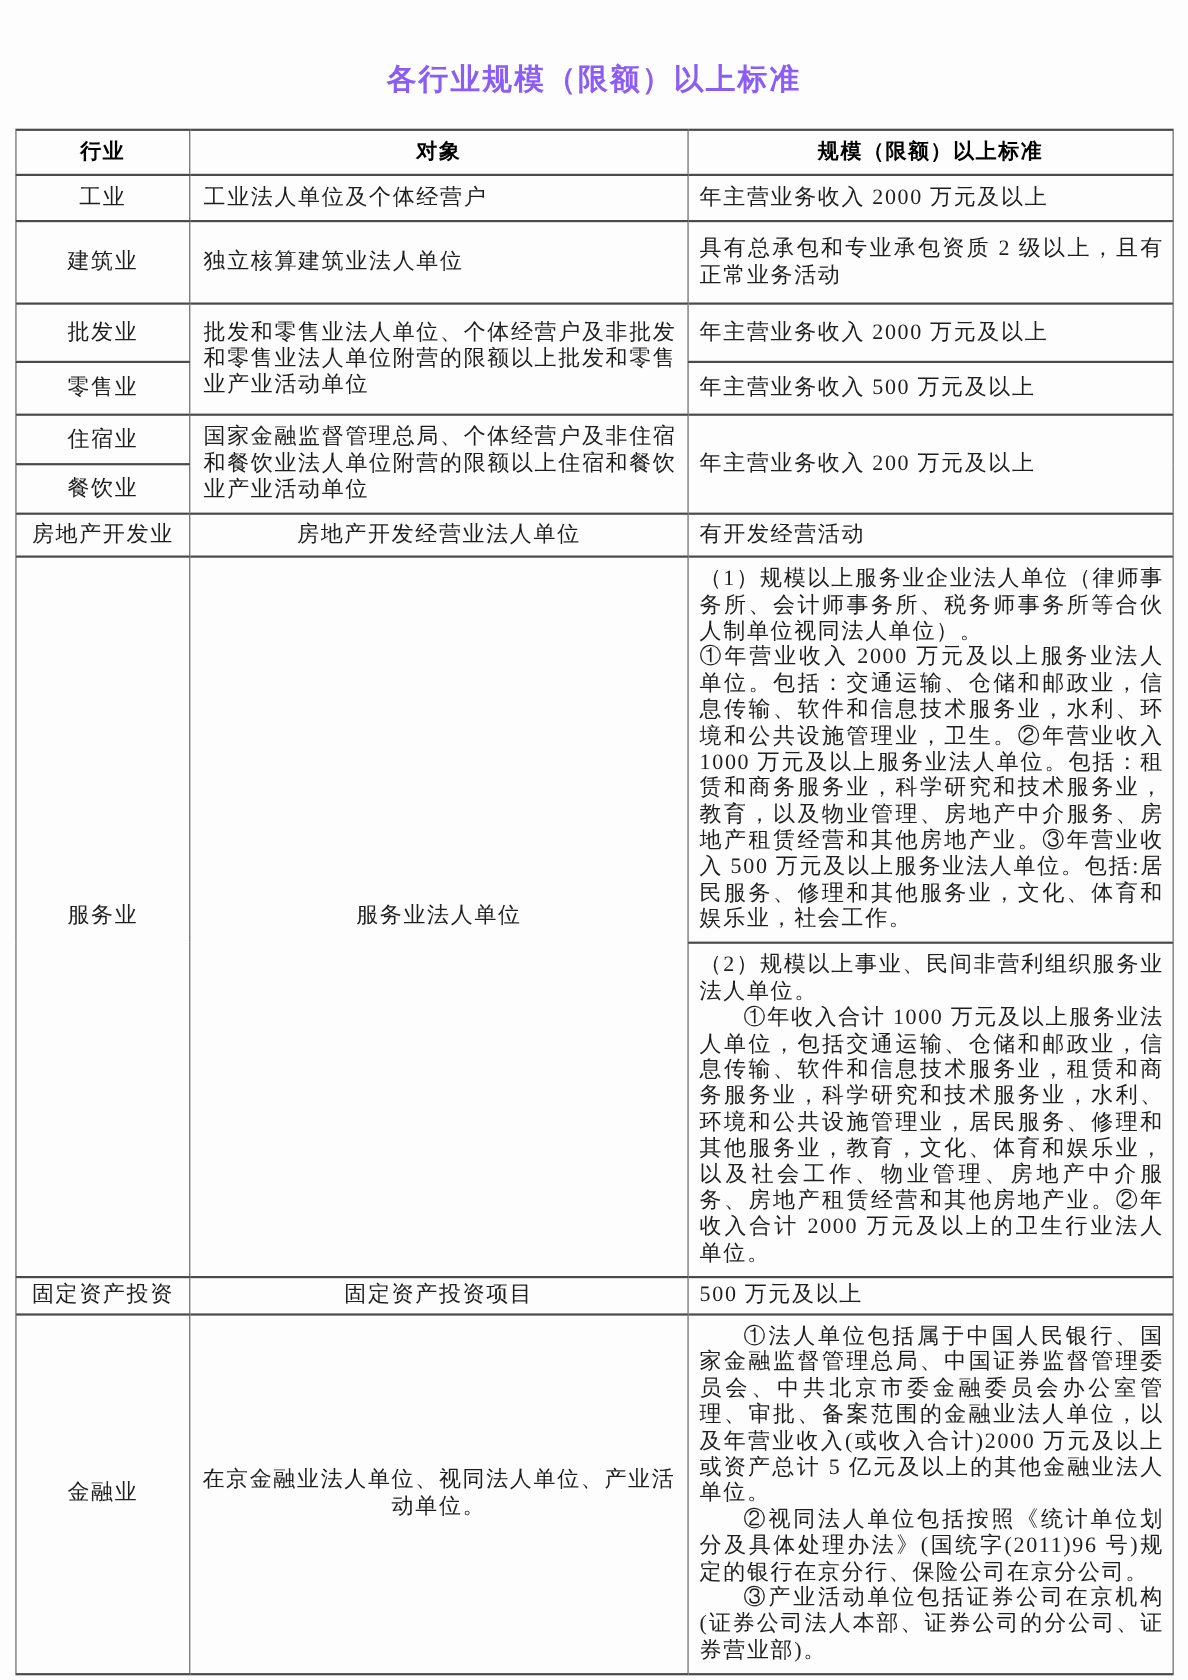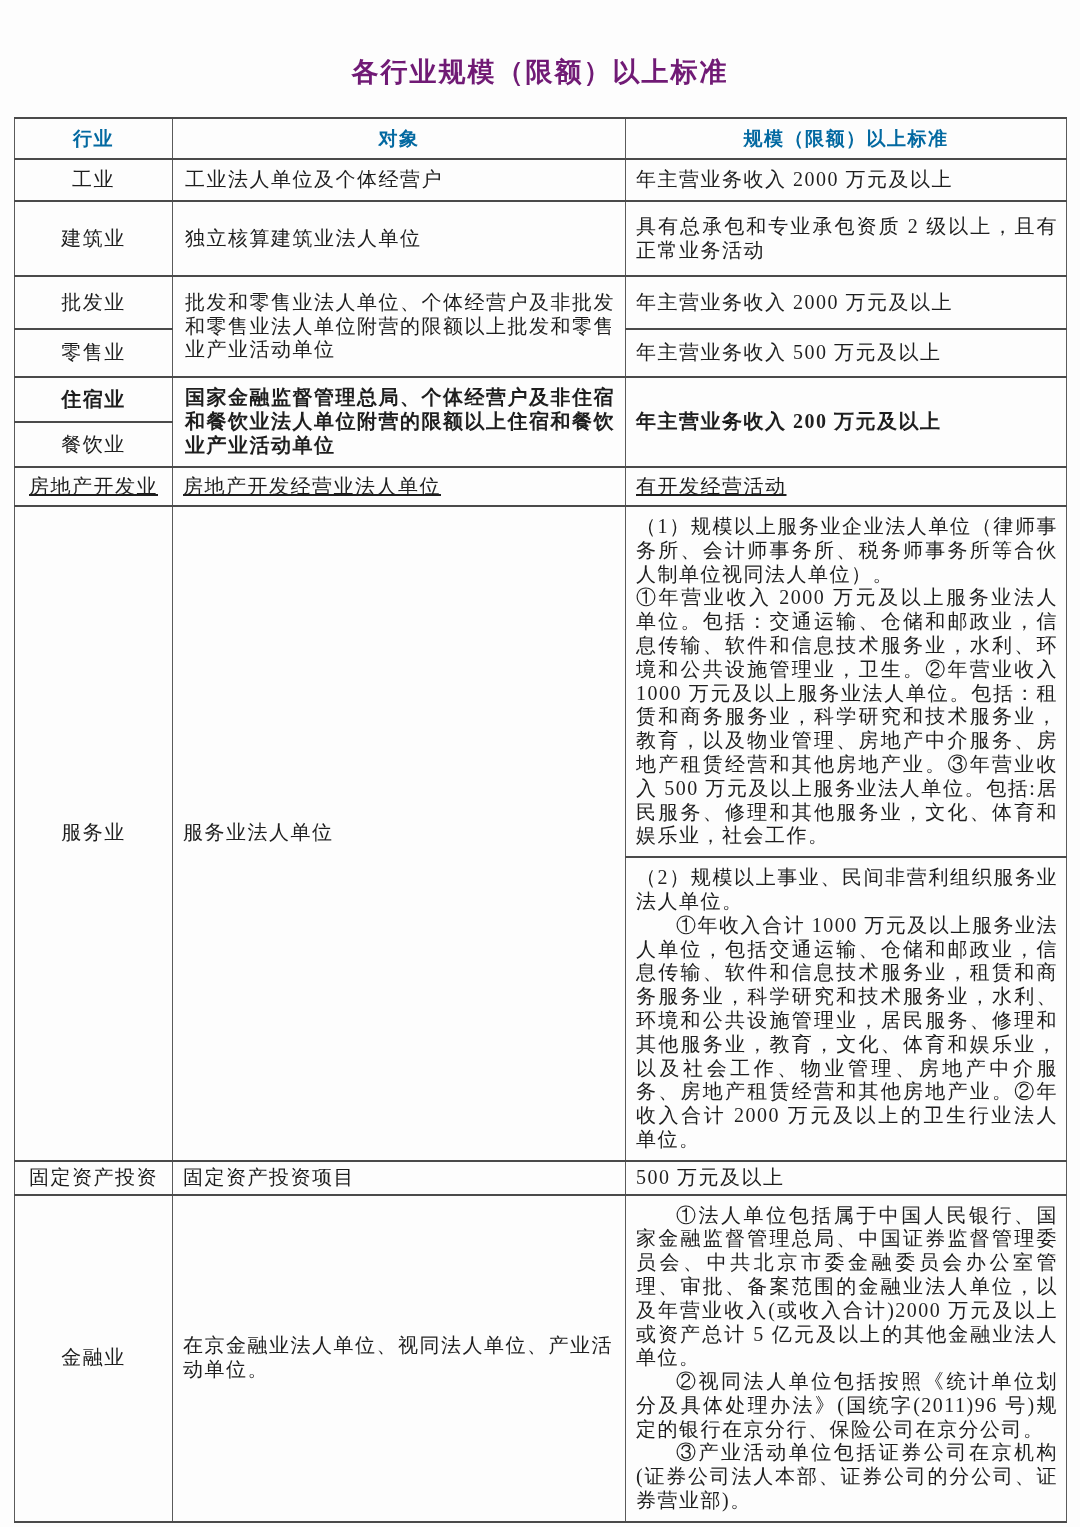--- a/index.html
+++ b/index.html
@@ -10,21 +10,21 @@
     font-family:"Liberation Serif","DejaVu Serif",serif;
     overflow:hidden;
   }
   .title{
     margin:54px 0 0 0;
     text-align:center;
     font-family:"Liberation Sans","DejaVu Sans",sans-serif;
     font-weight:bold;
     font-size:27px;
     letter-spacing:2px;
-    color:#701a75;
+    color:#8b5cf6;
   }
   table.std{
     border-collapse:collapse;
     table-layout:fixed;
     width:1052px;
     margin:27px 14px 0 14px;
     background:transparent;
   }
   table.std td, table.std th{
     border:1px solid #5a5a5a;
@@ -36,41 +36,41 @@
     vertical-align:middle;
     word-break:break-all;
     overflow:hidden;
   }
   table.std th{
     font-family:"Liberation Sans","DejaVu Sans",sans-serif;
     font-size:19px;
     font-weight:bold;
     text-align:center;
     letter-spacing:1.5px;
-    color:#0369a1;
+    color:#000000;
   }
   col.c1{width:158px;}
   col.c2{width:453px;}
   col.c3{width:441px;}
   td.industry{text-align:center;padding:2px 0;}
   td.obj-left{text-align:justify;padding:4px 10px 4px 12px;}
-  td.obj-center{padding:4px 10px;margin-top:38px;}
+  td.obj-center{text-align:center;padding:4px 10px;margin-top:38px;}
   td.standard{text-align:justify;padding:4px 8px 4px 10px;}
   td.vtop{vertical-align:top;padding-top:8px;padding-bottom:8px;}
   td p{margin:0;}
   td p.indent{text-indent:2em;}
   
   tr.rh-head{height:41px;}
   tr.rh-0{height:42px;}
   tr.rh-1{height:75px;}
   tr.rh-2{height:53px;}
   tr.rh-3{height:48px;}
-  tr.rh-4{height:45px;font-weight:bold;}
+  tr.rh-4{height:45px;}
   tr.rh-5{height:45px;}
-  tr.rh-6{height:39px;text-decoration:underline;}
+  tr.rh-6{height:39px;}
   tr.rh-7a{height:333px;}
   tr.rh-7b{height:297px;}
   tr.rh-8{height:32px;}
   tr.rh-9{height:300px;}
 </style>
 </head>
 <body>
 
 <div class="title">各行业规模（限额）以上标准</div>
 

